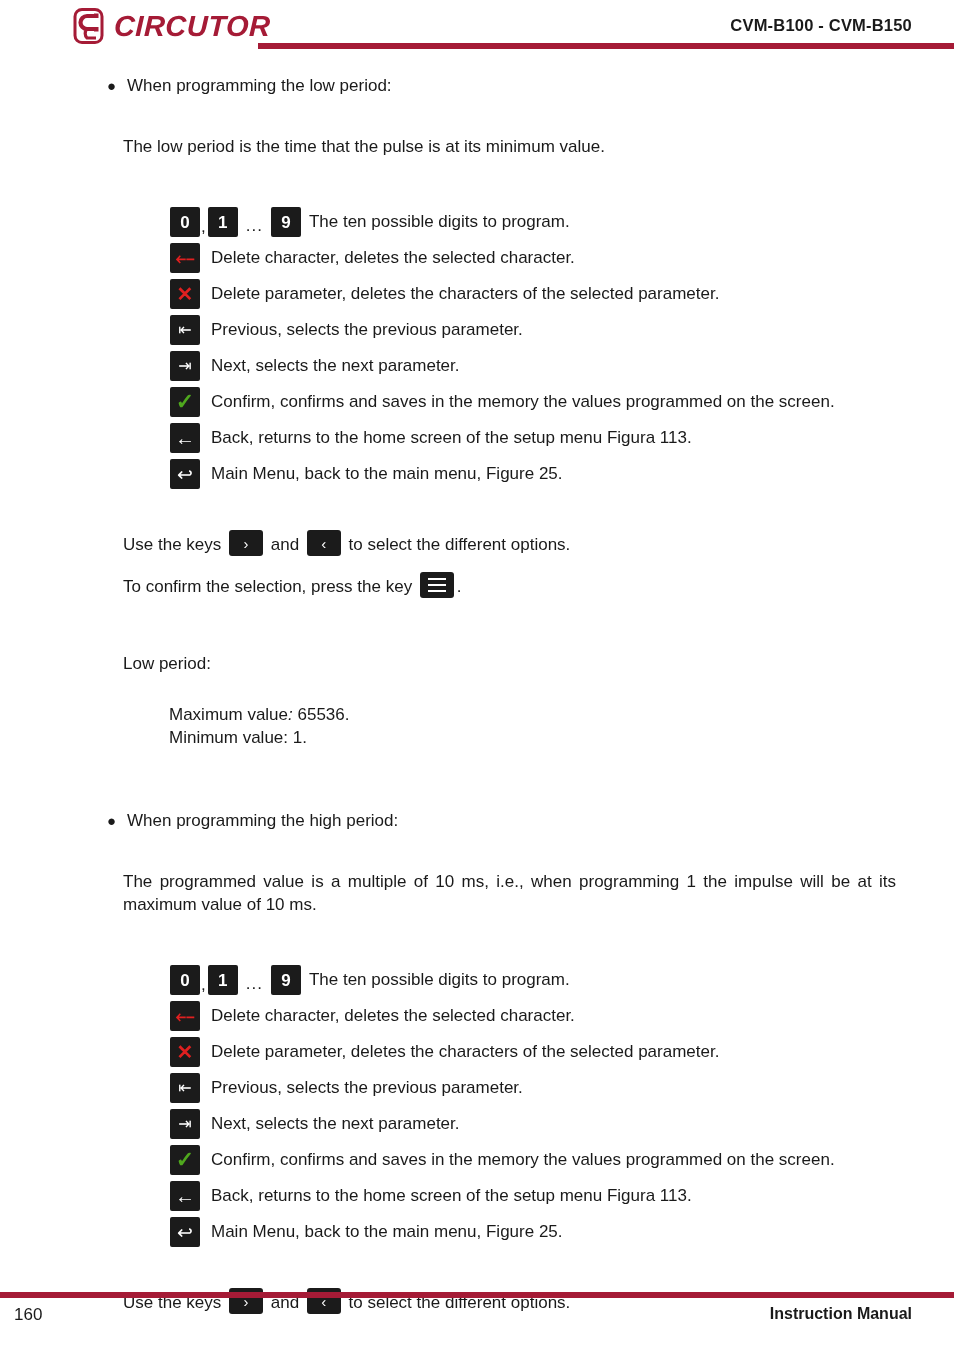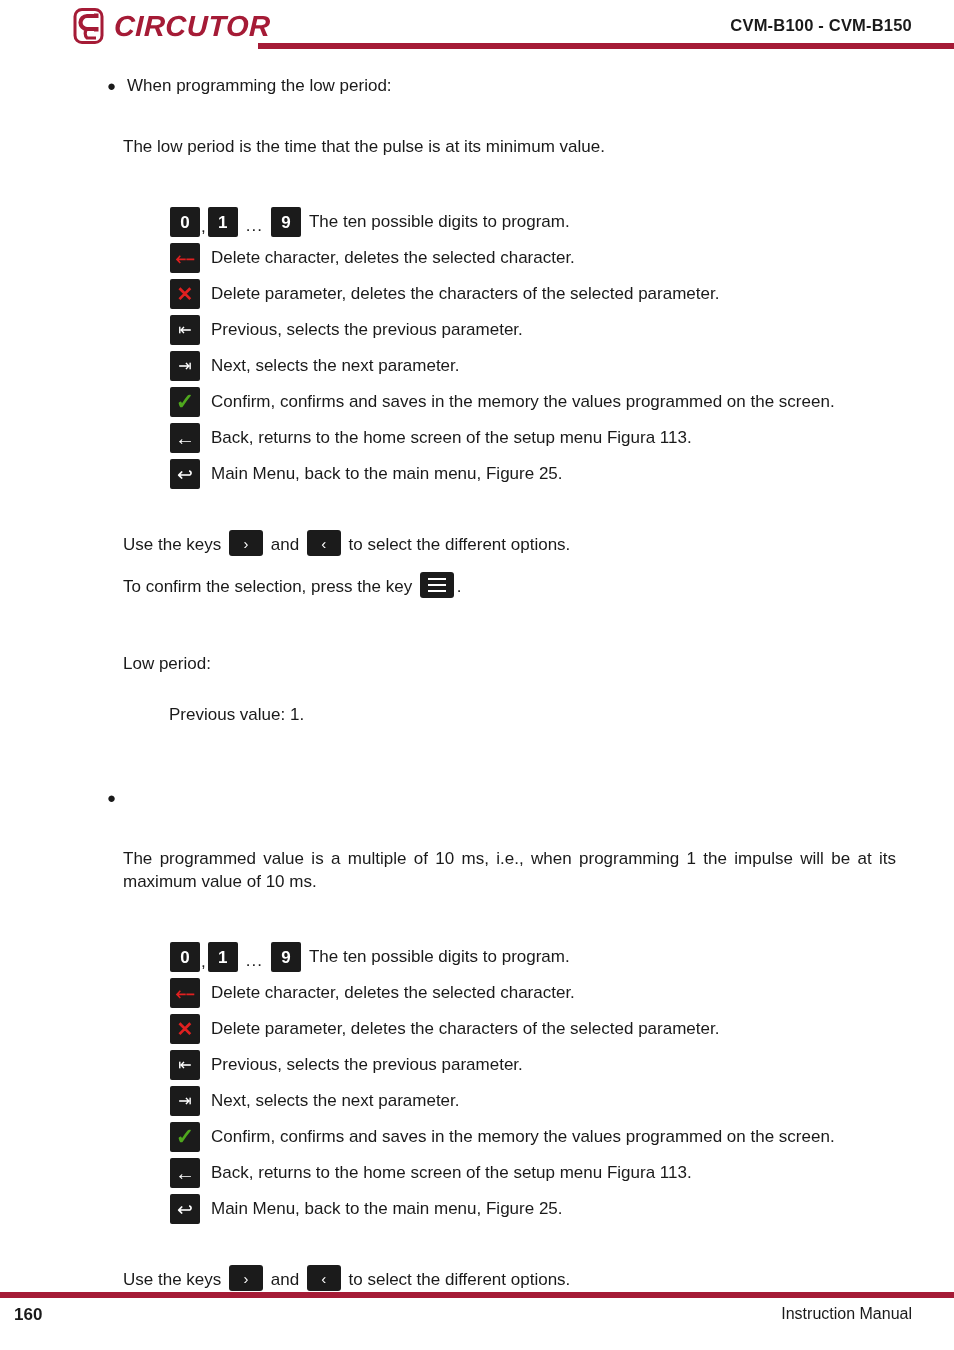--- a/index.html
+++ b/index.html
@@ -194,29 +194,29 @@
     top: 1292px;
     width: 954px;
     height: 6px;
     background: #A51B36;
   }
   .footer-page {
     position: absolute;
     left: 14px;
     top: 1305px;
     font-size: 17px;
-    font-weight: bold;
+    font-weight: normal;
     color: #1a1a1a;
   }
   .footer-label {
     position: absolute;
     right: 42px;
     top: 1305px;
     font-size: 16px;
-    font-weight: normal;
+    font-weight: bold;
     color: #1a1a1a;
   }
 </style>
 </head>
 <body>
 
 <div class="header">
   <div class="logo-wrap">
     <div class="logo-mark">
       <svg width="34" height="36" viewBox="0 0 34 36">
@@ -324,30 +324,32 @@
           <i></i>
         </span></span><span>.</span></p>
 
   <div class="gap-md"></div>
 
   <p class="para nojust"><b>Low period:</b></p>
 
   <div class="gap-sm"></div>
 
   <div class="indent-box">
-    <div><b>Previous value:</b><span> 1.</span></div>
+    <div><b>Maximum value</b><b class="ital">:</b><span> 65536.</span></div>
+    <div><b>Minimum value:</b><span> 1.</span></div>
   </div>
 
   <div class="gap-lg"></div>
 
 
   <div class="gap-lg"></div>
 
   <div class="bullet-line">
     <span class="bullet-dot">●</span>
+    <span><span>When programming the </span><b>high period</b><span>:</span></span>
   </div>
 
   <div class="gap-md"></div>
 
   <p class="para">The programmed value is a multiple of 10 ms, i.e., when programming 1 the impulse will be at its maximum value of 10 ms.</p>
 
   <div class="gap-lg"></div>
 
   <div class="keylist">
 

